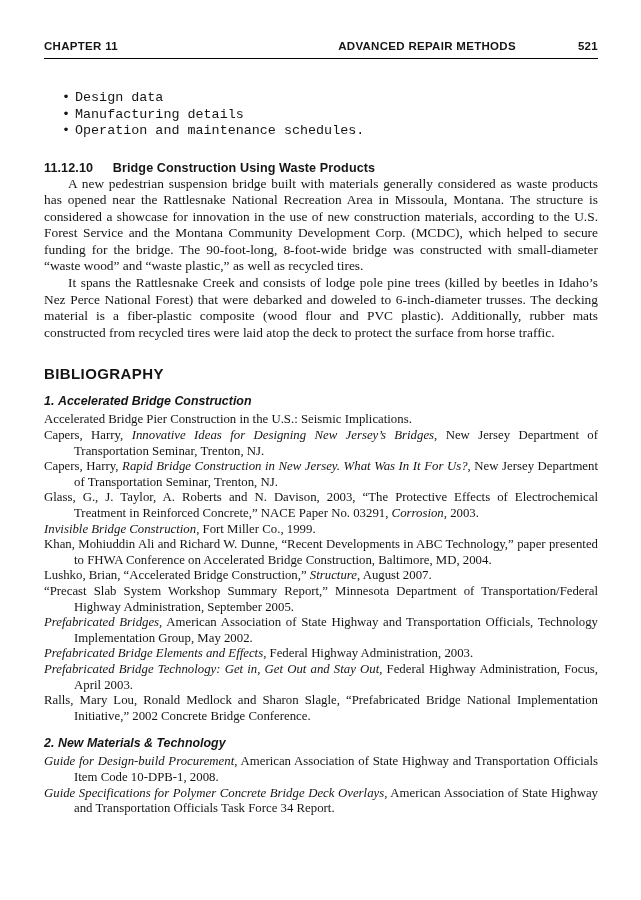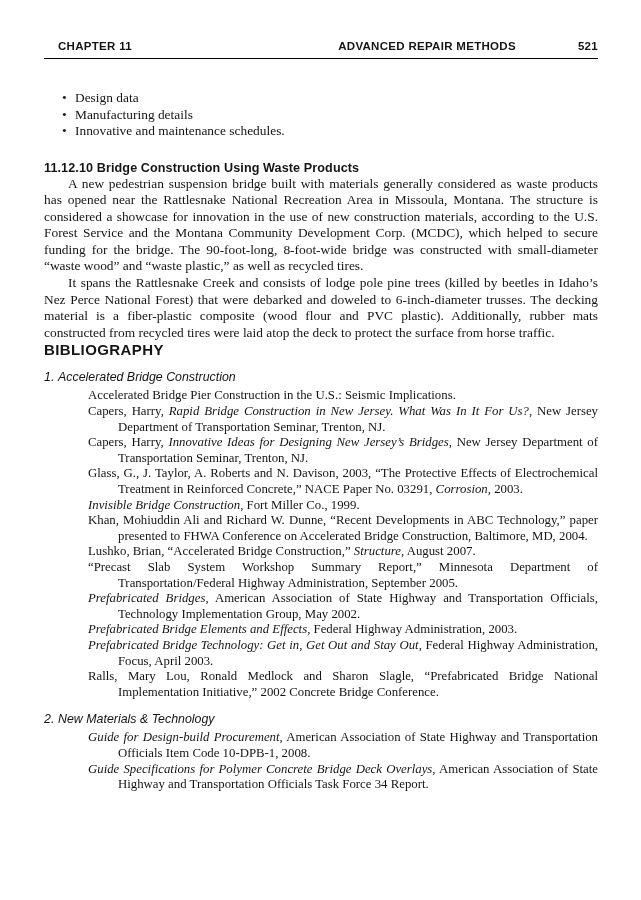--- a/index.html
+++ b/index.html
@@ -13,113 +13,112 @@
   }
   .page { padding: 40px 43px 0 44px; }
 
   .running-header {
     display: flex;
     align-items: baseline;
     font-family: "Liberation Sans", sans-serif;
     font-weight: bold;
     font-size: 11.5px;
     letter-spacing: 0.3px;
-    margin-left: 14px;
   }
   .running-title { margin-left: auto; }
   .page-number { margin-left: 62px; text-align: center; }
   .header-rule { border-top: 1.6px solid #000; margin-top: 6px; }
 
   .bullet-list {
     list-style: none;
     margin: 31px 0 0 18px;
     font-size: 13.4px;
     line-height: 16.5px;
   }
-  .bullet-list li { position: relative; padding-left: 13px; }
+  .bullet-list li { position: relative; padding-left: 13px; font-family: Liberation Mono, monospace; }
   .bullet-list li::before { content: "\2022"; position: absolute; left: 0; }
 
   .section-heading {
     font-family: "Liberation Sans", sans-serif;
     font-weight: bold;
     font-size: 12.6px;
     margin-top: 21px;
     letter-spacing: 0.1px;
   }
-  .section-number { display: inline-block; }
+  .section-number { display: inline-block; margin-right: 16px; }
 
   .paragraphs { margin-top: 1px; }
   .para {
     font-size: 13.4px;
     line-height: 16.6px;
     text-align: justify;
     text-indent: 24px;
   }
 
   .bib-title {
     font-family: "Liberation Sans", sans-serif;
     font-weight: bold;
     font-size: 15px;
     letter-spacing: 0.4px;
+    margin-top: 24px;
   }
   .bib-subheading {
     font-family: "Liberation Sans", sans-serif;
-    font-weight: normal;
+    font-weight: bold;
     font-style: italic;
     font-size: 12.4px;
     margin-top: 12px;
     margin-bottom: 4px;
   }
   .sub-num { display: inline-block; min-width: 14px; font-style: italic; }
 
   .bib-entry {
     font-size: 12.8px;
     line-height: 15.6px;
     text-align: justify;
     padding-left: 30px;
     text-indent: -30px;
-    margin-left: 44px;
   }
   .it { font-style: italic; }
 </style>
 </head>
 <body>
 
 <div class="page">
 
   <header class="running-header">
     <span>CHAPTER 11</span>
     <span class="running-title">ADVANCED REPAIR METHODS</span>
     <span class="page-number">521</span>
   </header>
   <div class="header-rule"></div>
 
   <ul class="bullet-list">
       <li>Design data</li>
       <li>Manufacturing details</li>
-      <li>Innovative and maintenance schedules.</li>
+      <li>Operation and maintenance schedules.</li>
     </ul>
 
   <h2 class="section-heading">
     <span class="section-number">11.12.10</span>
     <span>Bridge Construction Using Waste Products</span>
   </h2>
 
   <div class="paragraphs">
       <p class="para">A new pedestrian suspension bridge built with materials generally considered as waste products has opened near the Rattlesnake National Recreation Area in Missoula, Montana. The structure is considered a showcase for innovation in the use of new construction materials, according to the U.S. Forest Service and the Montana Community Development Corp. (MCDC), which helped to secure funding for the bridge. The 90-foot-long, 8-foot-wide bridge was constructed with small-diameter “waste wood” and “waste plastic,” as well as recycled tires.</p>
       <p class="para">It spans the Rattlesnake Creek and consists of lodge pole pine trees (killed by beetles in Idaho’s Nez Perce National Forest) that were debarked and doweled to 6-inch-diameter trusses. The decking material is a fiber-plastic composite (wood flour and PVC plastic). Additionally, rubber mats constructed from recycled tires were laid atop the deck to protect the surface from horse traffic.</p>
     </div>
 
   <h1 class="bib-title">BIBLIOGRAPHY</h1>
 
   <div>
       <h3 class="bib-subheading"><span class="sub-num">1.</span><span>Accelerated Bridge Construction</span></h3>
       <div class="bib-entry"><span>Accelerated Bridge Pier Construction in the U.S.: Seismic Implications.</span></div>
+      <div class="bib-entry"><span>Capers, Harry, </span><span class="it">Innovative Ideas for Designing New Jersey’s Bridges</span><span>, New Jersey Department of Transportation Seminar, Trenton, NJ.</span></div>
       <div class="bib-entry"><span>Capers, Harry, </span><span class="it">Rapid Bridge Construction in New Jersey. What Was In It For Us?</span><span>, New Jersey Department of Transportation Seminar, Trenton, NJ.</span></div>
-      <div class="bib-entry"><span>Capers, Harry, </span><span class="it">Innovative Ideas for Designing New Jersey’s Bridges</span><span>, New Jersey Department of Transportation Seminar, Trenton, NJ.</span></div>
       <div class="bib-entry"><span>Glass, G., J. Taylor, A. Roberts and N. Davison, 2003, “The Protective Effects of Electrochemical Treatment in Reinforced Concrete,” NACE Paper No. 03291, </span><span class="it">Corrosion</span><span>, 2003.</span></div>
       <div class="bib-entry"><span class="it">Invisible Bridge Construction</span><span>, Fort Miller Co., 1999.</span></div>
       <div class="bib-entry"><span>Khan, Mohiuddin Ali and Richard W. Dunne, “Recent Developments in ABC Technology,” paper presented to FHWA Conference on Accelerated Bridge Construction, Baltimore, MD, 2004.</span></div>
       <div class="bib-entry"><span>Lushko, Brian, “Accelerated Bridge Construction,” </span><span class="it">Structure</span><span>, August 2007.</span></div>
       <div class="bib-entry"><span>“Precast Slab System Workshop Summary Report,” Minnesota Department of Transportation/Federal Highway Administration, September 2005.</span></div>
       <div class="bib-entry"><span class="it">Prefabricated Bridges</span><span>, American Association of State Highway and Transportation Officials, Technology Implementation Group, May 2002.</span></div>
       <div class="bib-entry"><span class="it">Prefabricated Bridge Elements and Effects</span><span>, Federal Highway Administration, 2003.</span></div>
       <div class="bib-entry"><span class="it">Prefabricated Bridge Technology: Get in, Get Out and Stay Out</span><span>, Federal Highway Administration, Focus, April 2003.</span></div>
       <div class="bib-entry"><span>Ralls, Mary Lou, Ronald Medlock and Sharon Slagle, “Prefabricated Bridge National Implementation Initiative,” 2002 Concrete Bridge Conference.</span></div>
       <h3 class="bib-subheading"><span class="sub-num">2.</span><span>New Materials &amp; Technology</span></h3>

